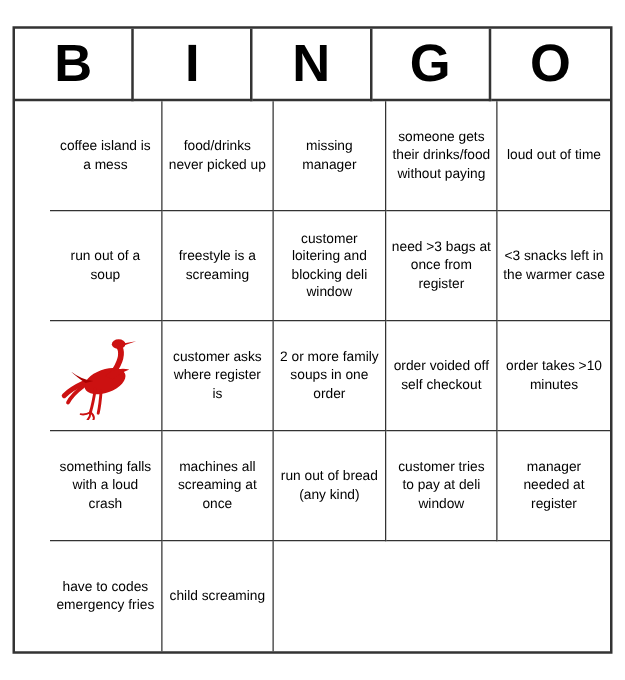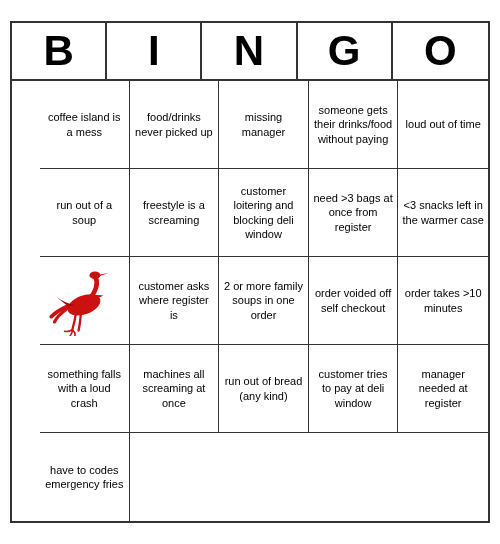--- a/index.html
+++ b/index.html
@@ -174,14 +174,17 @@
       </div>
       <div class="bingo-cell">
         <span class="bingo-cell-text">customer tries to pay at deli window</span>
       </div>
       <div class="bingo-cell">
         <span class="bingo-cell-text">manager needed at register</span>
       </div>
       <div class="bingo-cell">
         <span class="bingo-cell-text">have to codes emergency fries</span>
       </div>
+      <div class="bingo-cell">
+        <span class="bingo-cell-text">child screaming</span>
+      </div>
     </div>
 </div>
 
 </body></html>

